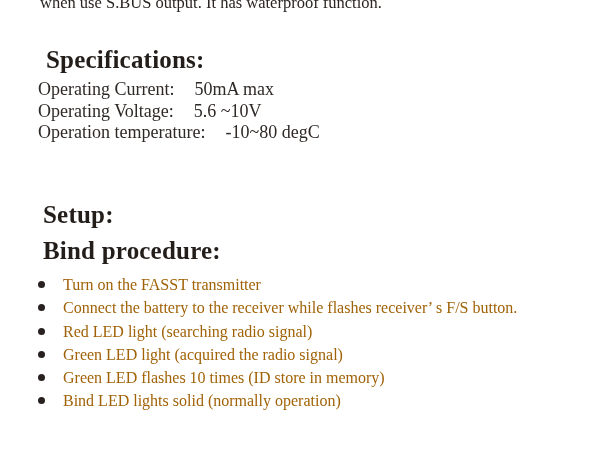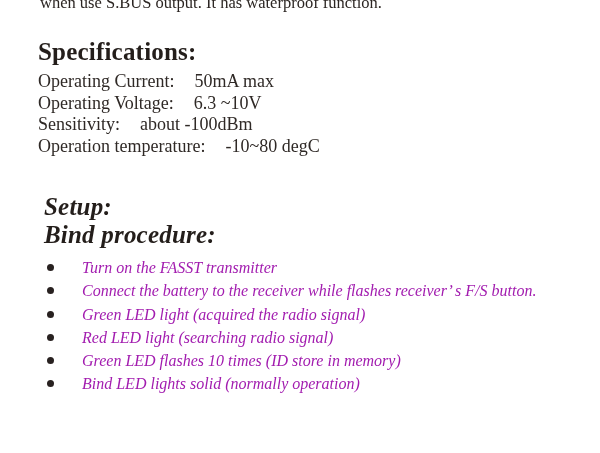--- a/index.html
+++ b/index.html
@@ -34,40 +34,39 @@
   .specs {
     position: absolute;
     left: 38px;
     top: 38px;
   }
   .section-heading {
     font-size: 25px;
     font-weight: 700;
     color: #241e1b;
     letter-spacing: 0.2px;
-    margin: 0;
+    margin: 8px;
     line-height: 28px;
   }
   .specs .section-heading {
     margin-bottom: 5px;
   }
   .spec-line {
     font-size: 18px;
     line-height: 21.7px;
     white-space: nowrap;
   }
   .spec-value {
     margin-left: 20px;
   }
   
   .setup {
     position: absolute;
-    left: 44px;
+    left: 35px;
     top: 193px;
-    font-style: italic;
   }
   .bullet-list {
     list-style: none;
     margin: 7px 0 0 0;
     padding: 0;
   }
   .bullet-item {
     display: flex;
     align-items: flex-start;
     height: 23.3px;
@@ -77,42 +76,39 @@
   }
   .bullet-dot {
     flex: 0 0 auto;
     width: 7px;
     height: 7px;
     border-radius: 50%;
     background: #282120;
     margin: 8px 0 0 3px;
   }
   .bullet-text {
-    margin-left: 28px;
-    color: #a21caf;
+    margin-left: 18px;
+    color: #a16207;
   }
 </style>
 </head>
 <body>
 
 <div class="page">
 
   <div class="intro-line">when  use S.BUS output. It has waterproof function.</div>
 
   <div class="specs">
     <h1 class="section-heading">Specifications:</h1>
 
     <div class="spec-line">
       <span>Operating Current:</span><span class="spec-value">50mA max</span>
     </div>
     <div class="spec-line">
-      <span>Operating Voltage:</span><span class="spec-value">6.3 ~10V</span>
-    </div>
-    <div class="spec-line">
-      <span>Sensitivity:</span><span class="spec-value">about -100dBm</span>
+      <span>Operating Voltage:</span><span class="spec-value">5.6 ~10V</span>
     </div>
     <div class="spec-line">
       <span>Operation temperature:</span><span class="spec-value">-10~80 degC</span>
     </div>
   </div>
 
   <div class="setup">
     <h1 class="section-heading">Setup:</h1>
     <h1 class="section-heading">Bind procedure:</h1>
 
@@ -120,25 +116,25 @@
       <li class="bullet-item">
         <span class="bullet-dot"></span>
         <span class="bullet-text">Turn on the FASST transmitter</span>
       </li>
       <li class="bullet-item">
         <span class="bullet-dot"></span>
         <span class="bullet-text">Connect the battery to the receiver while flashes receiver’ s F/S button.</span>
       </li>
       <li class="bullet-item">
         <span class="bullet-dot"></span>
-        <span class="bullet-text">Green LED light (acquired the radio signal)</span>
+        <span class="bullet-text">Red LED light (searching radio signal)</span>
       </li>
       <li class="bullet-item">
         <span class="bullet-dot"></span>
-        <span class="bullet-text">Red LED light (searching radio signal)</span>
+        <span class="bullet-text">Green LED light (acquired the radio signal)</span>
       </li>
       <li class="bullet-item">
         <span class="bullet-dot"></span>
         <span class="bullet-text">Green LED flashes 10 times (ID store in memory)</span>
       </li>
       <li class="bullet-item">
         <span class="bullet-dot"></span>
         <span class="bullet-text">Bind LED lights solid (normally operation)</span>
       </li>
     </ul>

